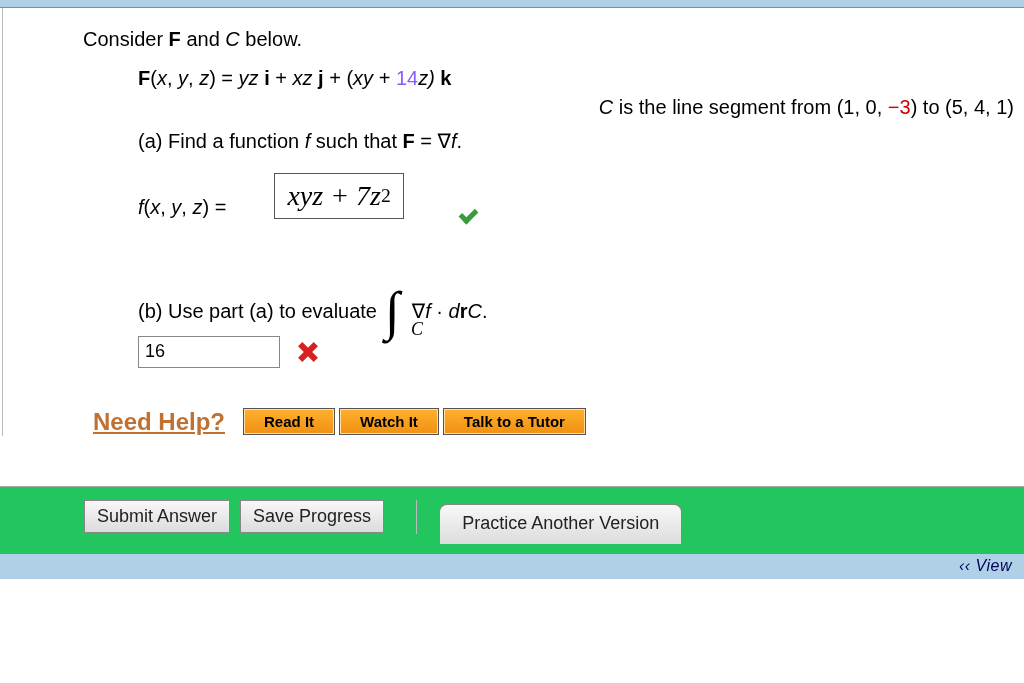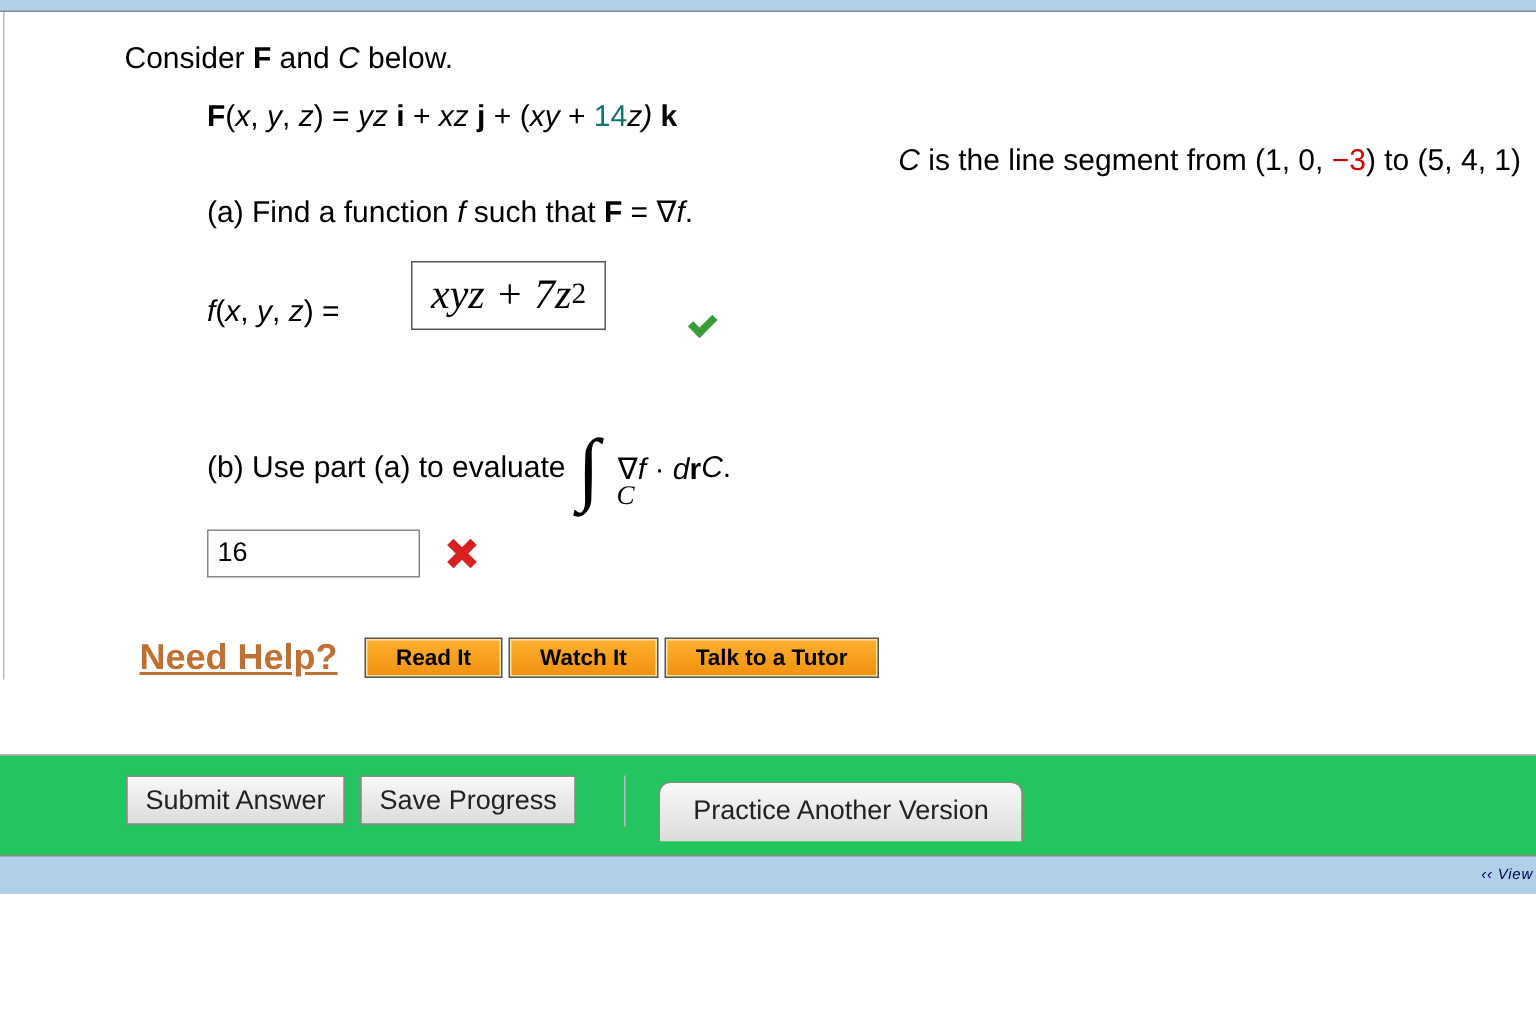--- a/index.html
+++ b/index.html
@@ -54,21 +54,20 @@
     position: absolute;
     left: 3px; top: 9px;
     width: 6px; height: 12px;
     border: solid #3a9b3a;
     border-width: 0 5px 5px 0;
     transform: rotate(45deg);
   }
   .part-b-row {
     display: flex;
     align-items: center;
-    margin-bottom: 16px;
     flex-wrap: nowrap;
   }
   .integral-wrap {
     position: relative;
     font-family: 'Times New Roman', serif;
     font-style: italic;
     margin: 0 12px 0 8px;
     display: inline-flex;
     align-items: center;
   }
@@ -172,29 +171,29 @@
     position: relative;
     top: 7px;
   }
   .bottom-strip {
     background: #b0d0e8;
     height: 26px;
     border-top: 1px solid #888;
     display: flex;
     justify-content: flex-end;
     align-items: center;
-    padding-right: 2px;
-    font-size: 10px;
+    padding-right: 12px;
+    font-size: 16px;
     font-style: italic;
     color: #005;
     letter-spacing: 0.5px;
   }
   .it { font-style: italic; }
   .bold { font-weight: bold; }
-  .red14 { color: #0f766e; text-align: center; }
+  .red14 { color: #8b5cf6; text-align: center; }
   .neg3 { color: #d00000; }
 </style>
 </head>
 <body>
 
 <div class="top-border"></div>
 
 <div class="content">
 
   <div class="intro">

